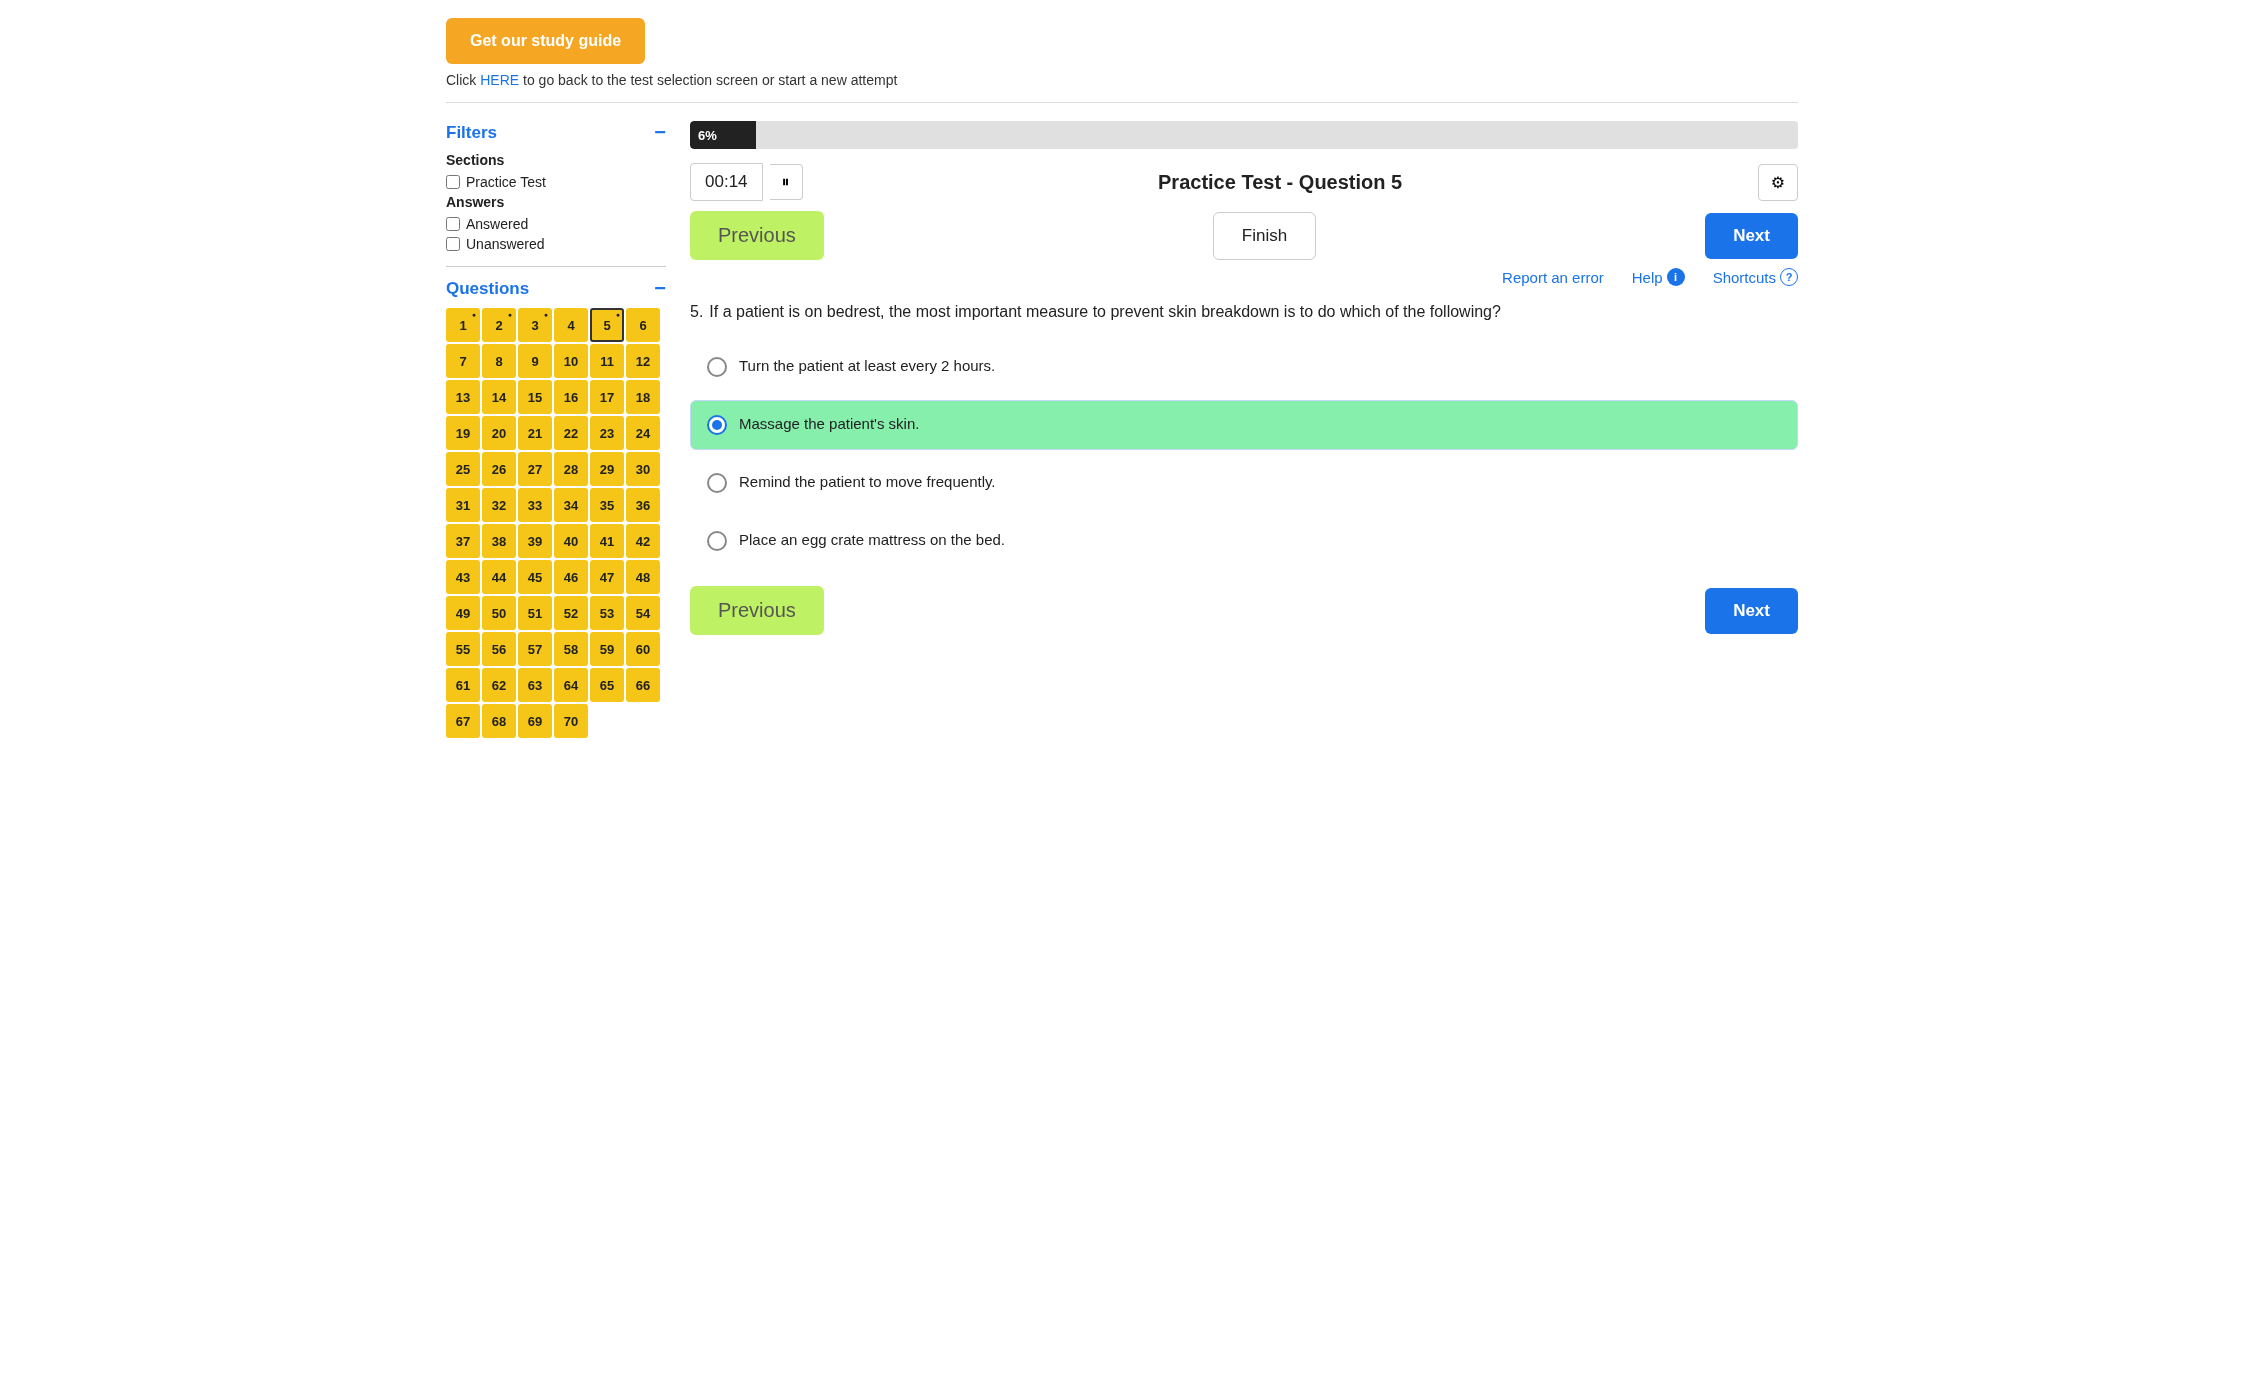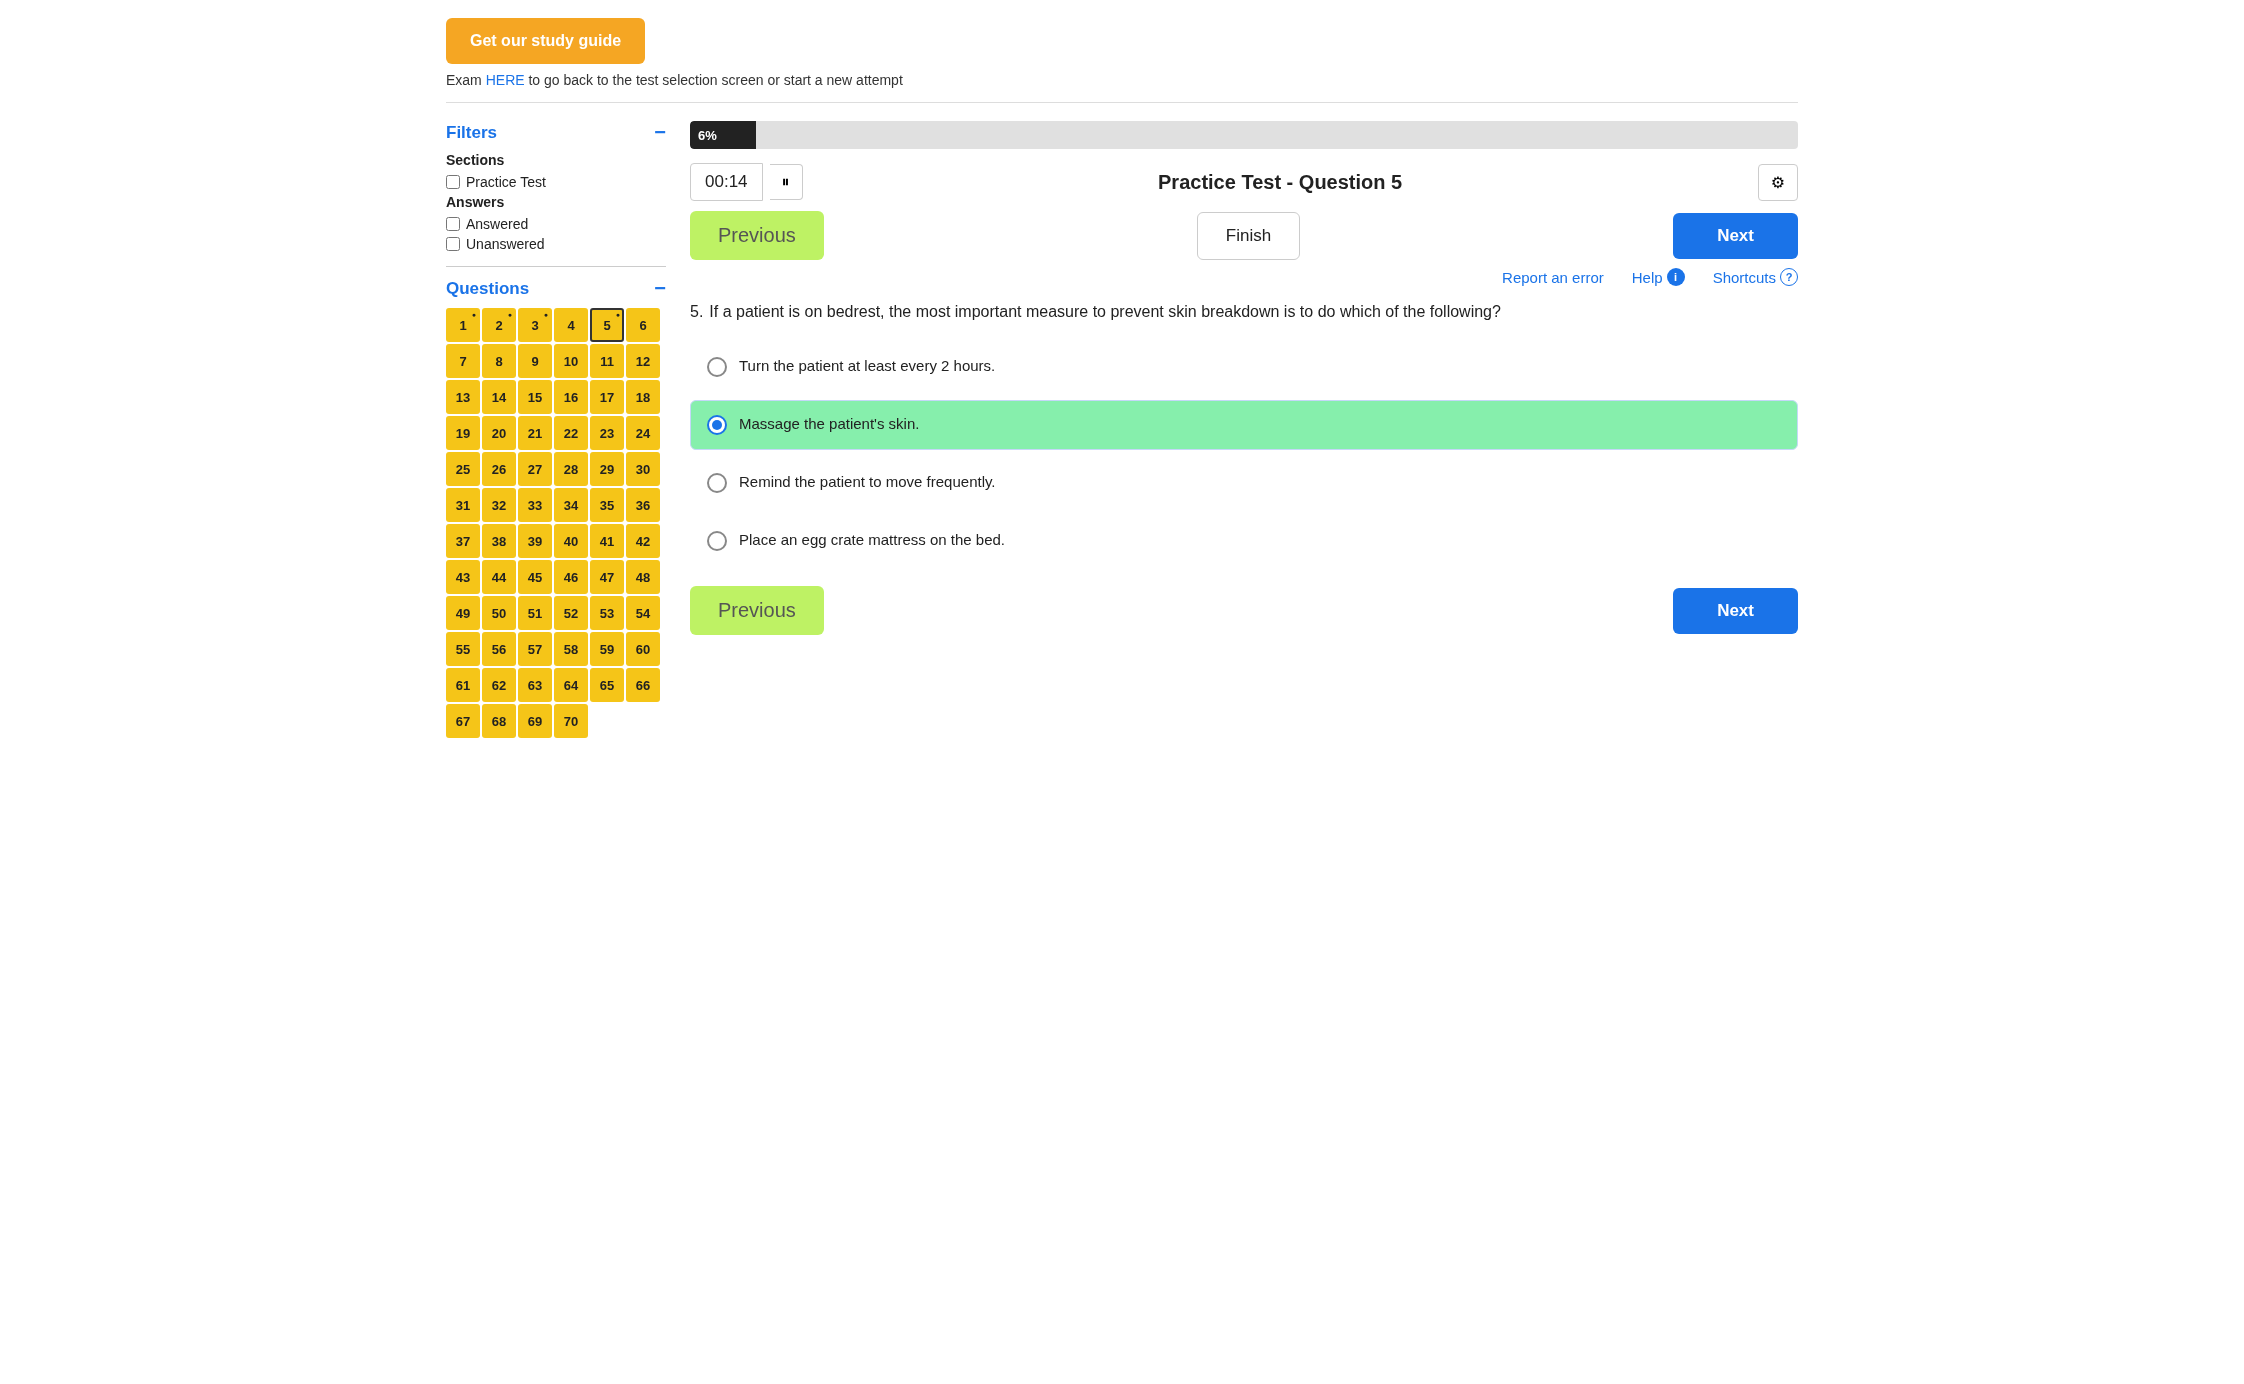--- a/index.html
+++ b/index.html
@@ -70,21 +70,21 @@
     }
 
     
     .nav-row { display: flex; align-items: center; justify-content: space-between; margin-bottom: 8px; }
     .btn-prev {
       background: #bef264; color: #555; border: none; border-radius: 6px;
       padding: 13px 28px; font-size: 20px; cursor: pointer; font-weight: 500;
     }
     .btn-next {
       background: #1a73e8; color: #fff; border: none; border-radius: 6px;
-      padding: 13px 44px; font-size: 17px; cursor: pointer; font-weight: bold;
+      padding: 13px 28px; font-size: 17px; cursor: pointer; font-weight: bold;
     }
     .btn-finish {
       background: #fff; color: #222; border: 1.5px solid #ccc; border-radius: 6px;
       padding: 13px 28px; font-size: 17px; cursor: pointer;
     }
 
     
     .links-row { display: flex; align-items: center; justify-content: flex-end; gap: 28px; margin-bottom: 14px; }
     .link-blue { color: #1a73e8; text-decoration: none; font-size: 15px; cursor: pointer; display: flex; align-items: center; gap: 4px; }
     .info-badge {
@@ -124,21 +124,21 @@
 </head>
 <body>
 
 <div class="page-wrapper">
 
   <div class="header">
     <button class="study-guide-btn">Get our study guide</button>
   </div>
 
   <div class="subtitle">
-    <span>Exam </span><a href="#">HERE</a><span> to go back to the test selection screen or start a new attempt</span>
+    <span>Click </span><a href="#">HERE</a><span> to go back to the test selection screen or start a new attempt</span>
   </div>
 
   <hr class="divider">
 
   <div class="main-layout">
 
     <div class="sidebar">
 
       <div class="sidebar-section">
         <div class="sidebar-header">

